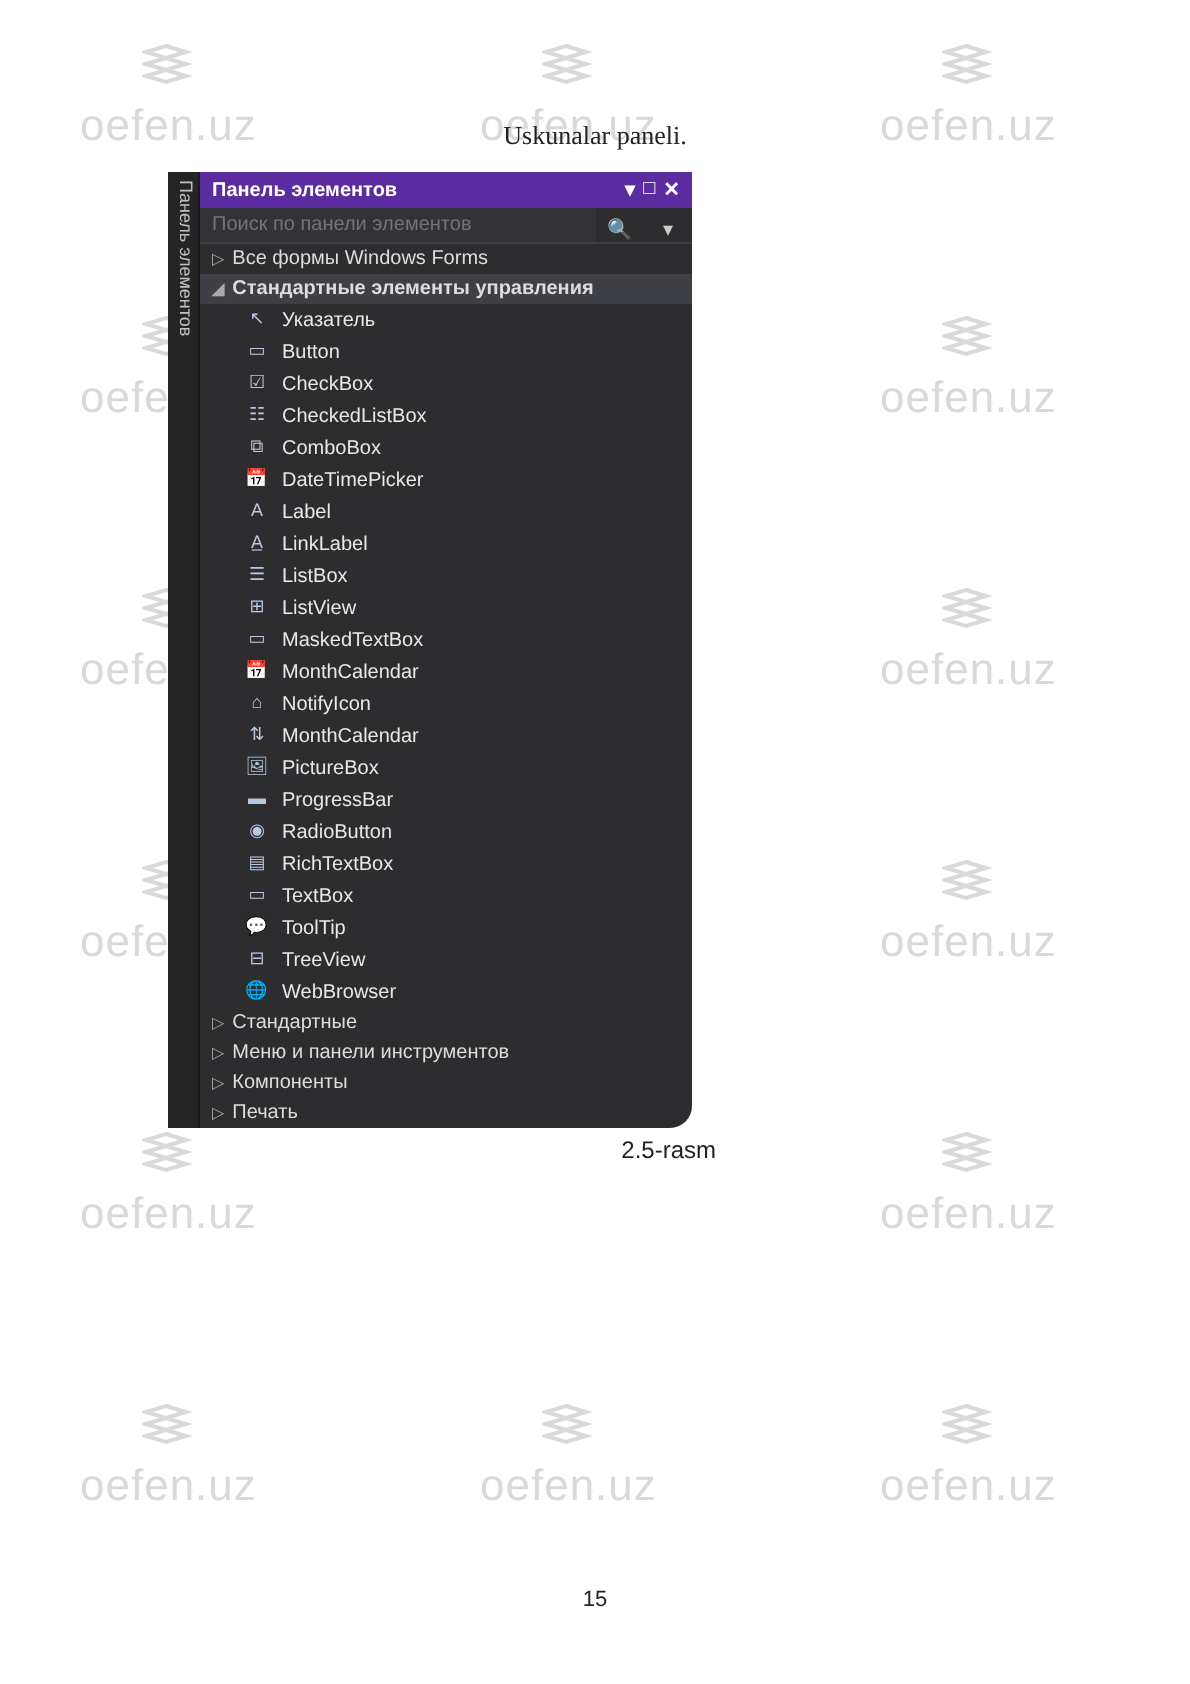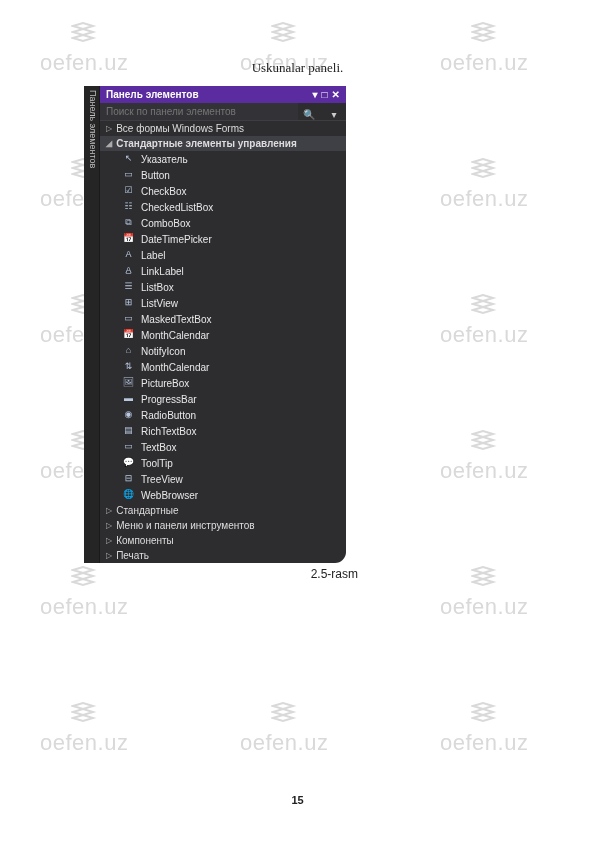--- a/index.html
+++ b/index.html
@@ -138,21 +138,20 @@
     width: 286px;
   }
   .pagenum {
     position: absolute;
     bottom: 36px;
     left: 0;
     width: 100%;
     text-align: center;
     font-size: 11px;
     font-family: Arial, sans-serif;
-    font-weight: bold;
   }
 </style>
 </head>
 <body>
 
 <div class="watermark-grid">
   <div class="wm" style="left:40px; top:22px;">
       <svg>
         <path d="M2 4 L12 1 L22 4 L12 7 Z M2 10 L12 7 L22 10 L12 13 Z M2 16 L12 13 L22 16 L12 19 Z"></path>
       </svg>

